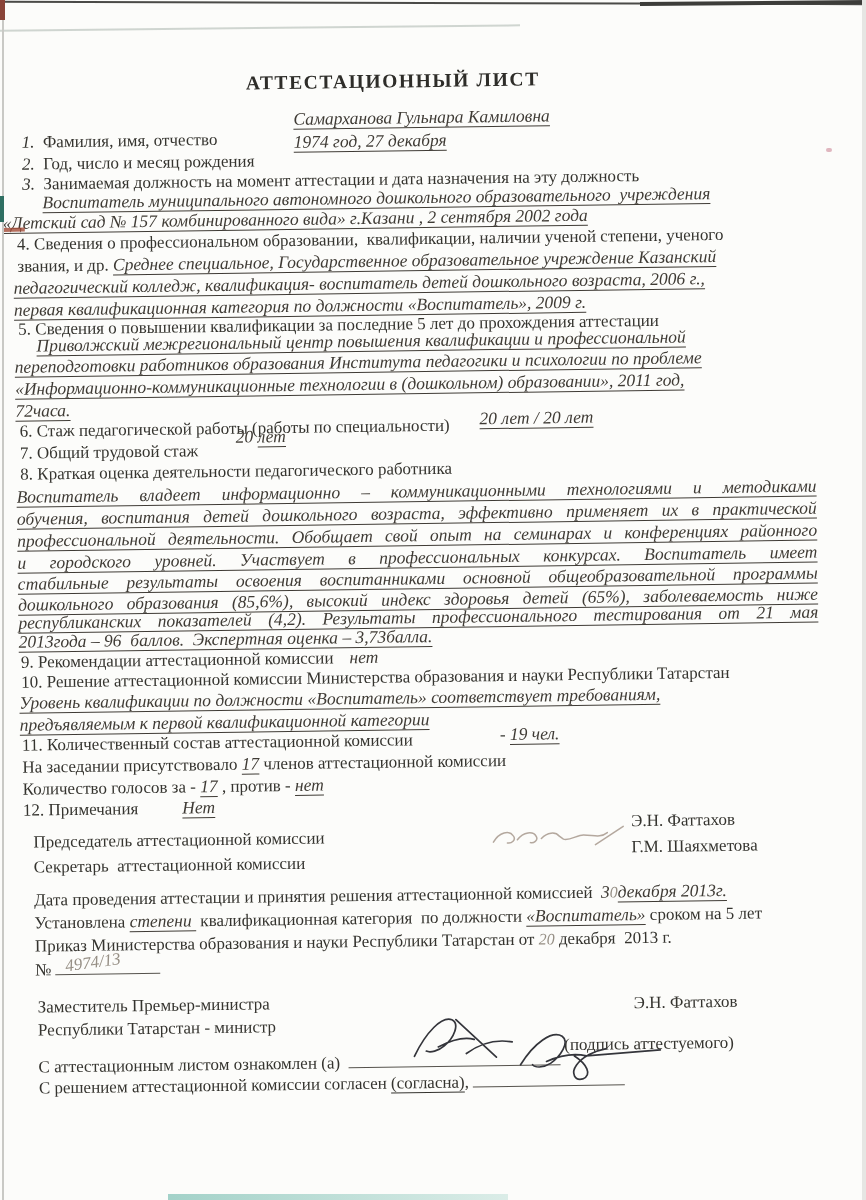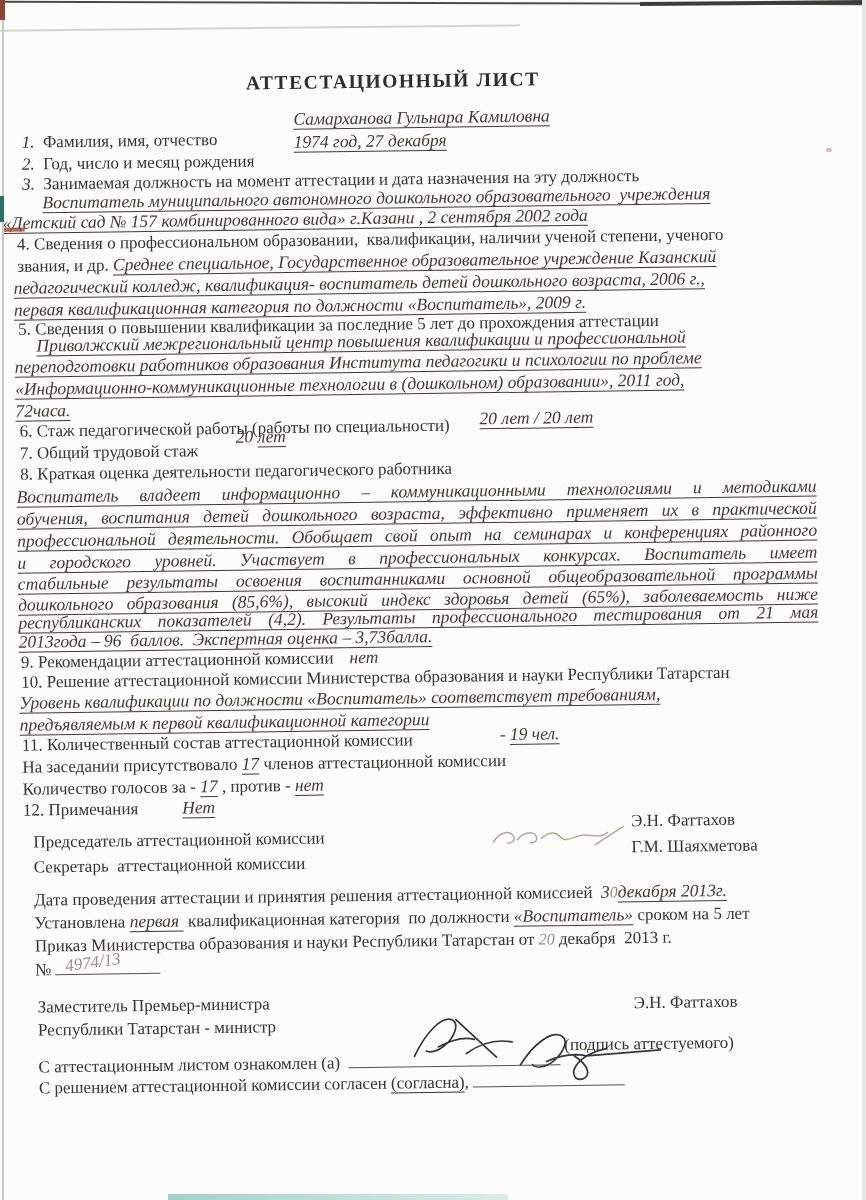--- a/index.html
+++ b/index.html
@@ -113,21 +113,21 @@
         <div class="line" style="left: 20px; top: 735px;"><span class="print">11. Количественный состав аттестационной комиссии</span></div>
         <div class="line" style="left: 498px; top: 731px;"><span class="print">- </span><span class="hand">19 чел.</span></div>
         <div class="line" style="left: 20px; top: 757px;"><span class="print">На заседании присутствовало </span><span class="hand">17</span><span class="print"> членов аттестационной комиссии</span></div>
         <div class="line" style="left: 20px; top: 779px;"><span class="print">Количество голосов за - </span><span class="hand">17</span><span class="print"> , против - </span><span class="hand">нет</span></div>
         <div class="line" style="left: 20px; top: 800px;"><span class="print">12. Примечания</span><span class="hand" style="margin-left: 44px;">Нет</span></div>
         <div class="line" style="left: 628px; top: 819px;"><span class="print">Э.Н. Фаттахов</span></div>
         <div class="line" style="left: 30px; top: 832px;"><span class="print">Председатель аттестационной комиссии</span></div>
         <div class="line" style="left: 628px; top: 845px;"><span class="print">Г.М. Шаяхметова</span></div>
         <div class="line" style="left: 30px; top: 857px;"><span class="print">Секретарь  аттестационной комиссии</span></div>
         <div class="line" style="left: 30px; top: 890px;"><span class="print">Дата проведения аттестации и принятия решения аттестационной комиссией  </span><span class="handn">3</span><span class="lg">0</span><span class="hand">декабря 2013г.</span></div>
-        <div class="line" style="left: 30px; top: 913px;"><span class="print">Установлена </span><span class="hand">первая </span><span class="print"> квалификационная категория  по должности </span><span class="hand">«Воспитатель»</span><span class="print"> сроком на 5 лет</span></div>
+        <div class="line" style="left: 30px; top: 913px;"><span class="print">Установлена </span><span class="hand">степени </span><span class="print"> квалификационная категория  по должности </span><span class="hand">«Воспитатель»</span><span class="print"> сроком на 5 лет</span></div>
         <div class="line" style="left: 30px; top: 936px;"><span class="print">Приказ Министерства образования и науки Республики Татарстан от </span><span class="lg">20</span><span class="print"> декабря  2013 г.</span></div>
         <div class="line" style="left: 30px; top: 957px;"><span class="print">№ </span><span class="blank" style="width: 105px;"><span class="blank-text lg">4974/13</span></span></div>
         <div class="line" style="left: 32px; top: 997px;"><span class="print">Заместитель Премьер-министра</span></div>
         <div class="line" style="left: 628px; top: 1001px;"><span class="print">Э.Н. Фаттахов</span></div>
         <div class="line" style="left: 32px; top: 1020px;"><span class="print">Республики Татарстан - министр</span></div>
         <div class="line" style="left: 558px; top: 1042px;"><span class="print">(подпись аттестуемого)</span></div>
         <div class="line" style="left: 32px; top: 1054px;"><span class="print">С аттестационным листом ознакомлен (а)  </span><span class="blank" style="width: 212px;"></span></div>
         <div class="line" style="left: 32px; top: 1075px;"><span class="print">С решением аттестационной комиссии согласен </span><span class="printu">(согласна)</span><span class="print">, </span><span class="blank" style="width: 152px;"></span></div>
       </div>
 

